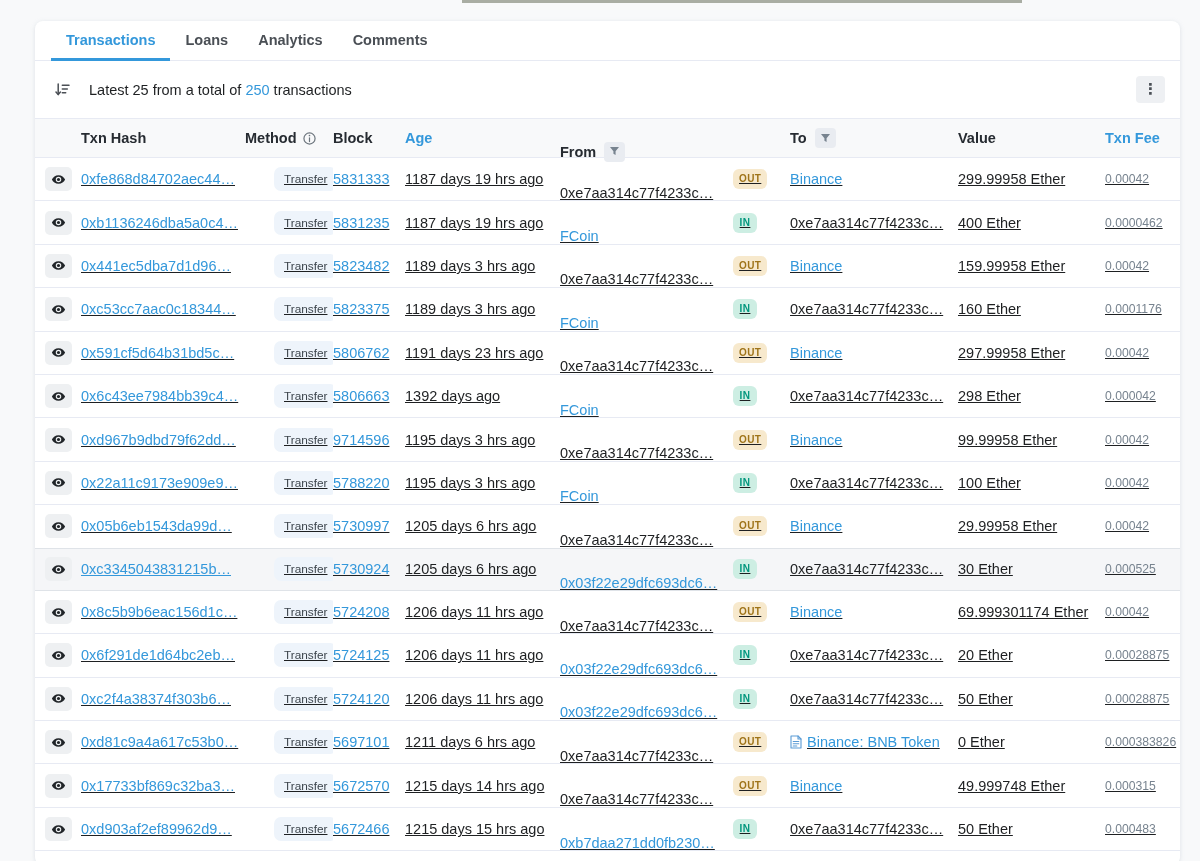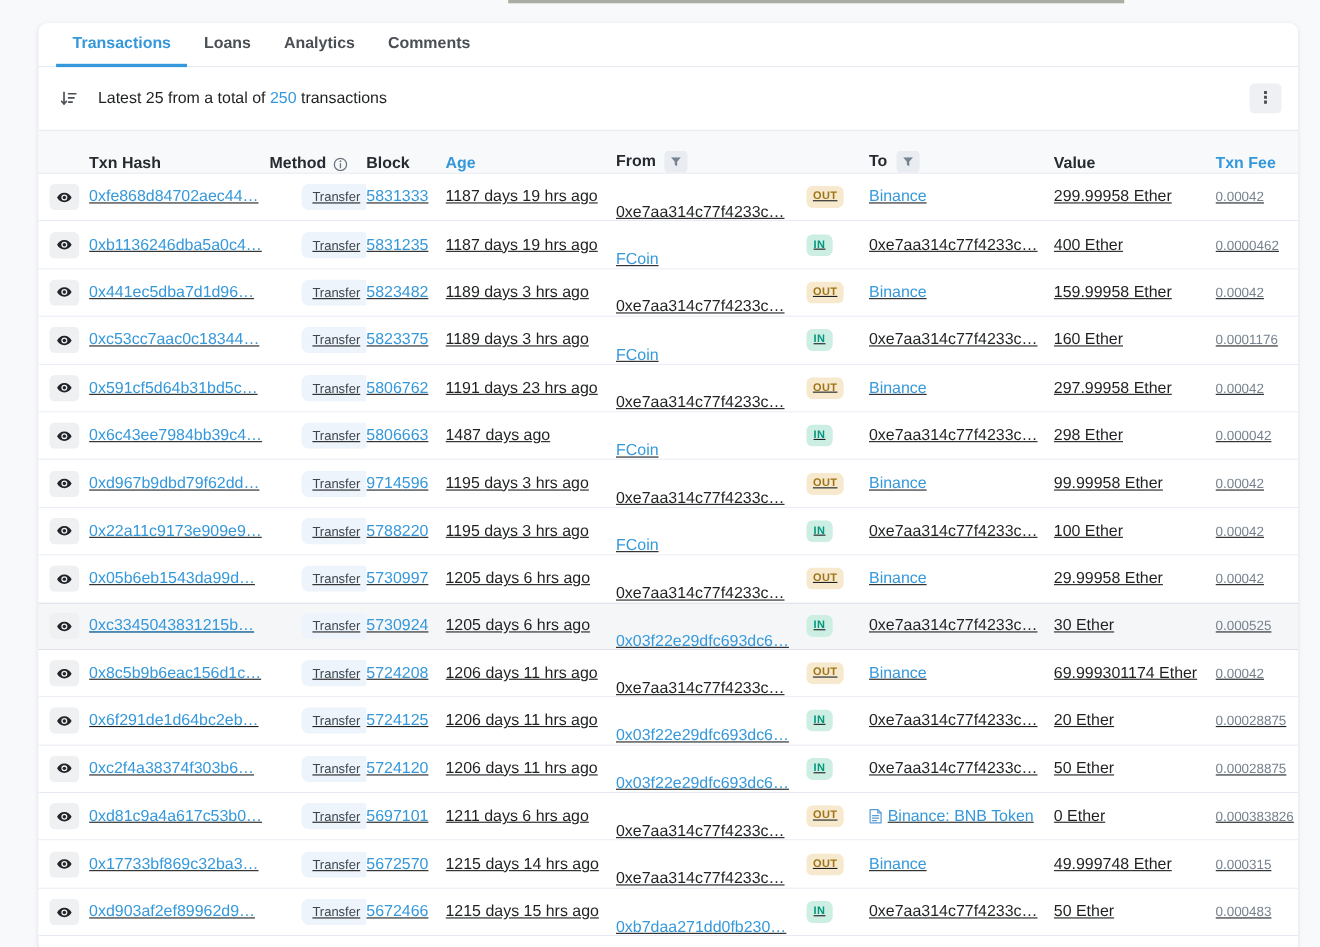--- a/index.html
+++ b/index.html
@@ -30,21 +30,21 @@
   .tab.active{color:var(--accent);border-bottom-color:var(--accent);}
   
   .toolbar{height:57px;display:flex;align-items:center;justify-content:space-between;padding:0 15px 0 20px;}
   .summary{display:flex;align-items:center;gap:19px;color:var(--dark);}
   .summary a{color:var(--accent);text-decoration:none;cursor:pointer;}
   .kebab-btn{width:29px;height:27px;border:none;border-radius:4px;background:#eef0f3;color:#4a4f55;
     font-size:15px;font-weight:700;display:flex;align-items:center;justify-content:center;cursor:pointer;
     font-family:"DejaVu Sans",sans-serif;line-height:1;}
   
   .thead,.tr{display:flex;align-items:center;}
-  .thead{height:40px;background:#f8f9fa;border-top:1px solid var(--border);border-bottom:1px solid var(--border);font-weight:700;color:#262b31;align-items:flex-end;}
+  .thead{height:40px;background:#f8f9fa;border-top:1px solid var(--border);border-bottom:1px solid var(--border);font-weight:700;color:#262b31;}
   .tr{height:43.4px;border-bottom:1px solid var(--border);background:#fff;text-decoration:underline;}
   .tr.highlighted{background:#f5f6f8;border-top:1px solid #dfe3e8;border-bottom:1px solid #dfe3e8;margin-top:-1px;}
   .tr.highlighted .hash{text-decoration:underline;}
   .td,.th{white-space:nowrap;overflow:hidden;display:flex;align-items:center;}
   .c0{width:46px;padding-left:10px;}
   .c1{width:164px;}
   .c2{width:88px;}
   .c3{width:72px;}
   .c4{width:155px;}
   .c5{width:173px;margin-top:27px;}
@@ -352,21 +352,21 @@
     <div class="td c1">
             <a class="link hash">0x6c43ee7984bb39c4…</a>
           </div>
     <div class="td c2">
             <span class="method-badge">Transfer</span>
           </div>
     <div class="td c3">
             <a class="link">5806663</a>
           </div>
     <div class="td c4">
-            <span>1487 days ago</span>
+            <span>1392 days ago</span>
           </div>
     <div class="td c5">
             <span class="link">FCoin</span>
           </div>
     <div class="td c6">
             <span class="dir-badge in">IN</span>
           </div>
     <div class="td c7">
 
       <span class="plain">0xe7aa314c77f4233c…</span>

